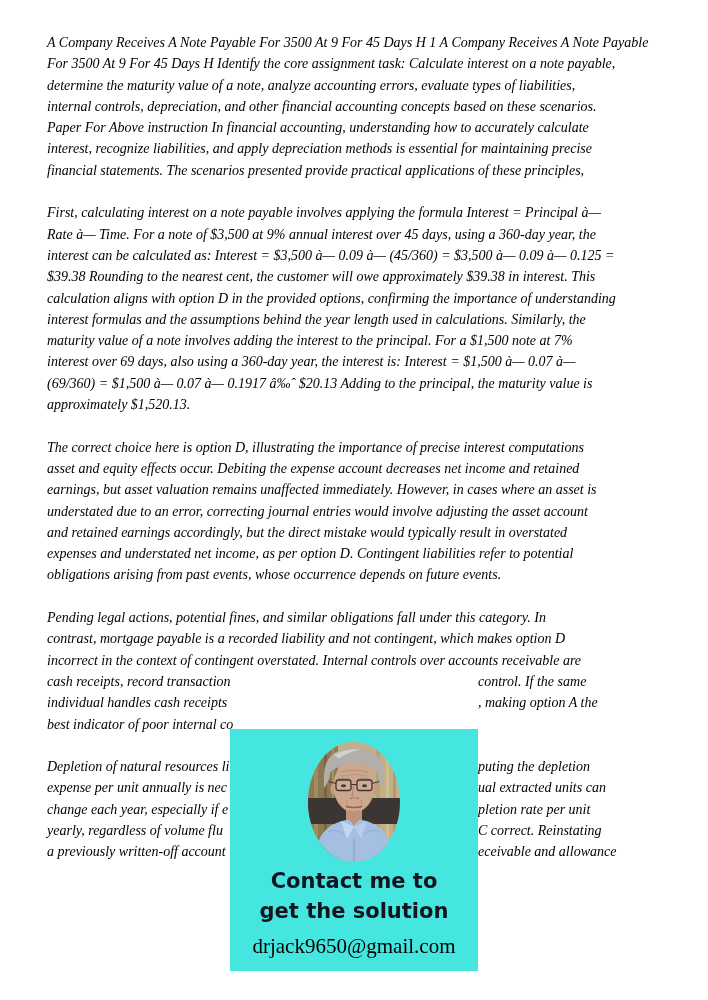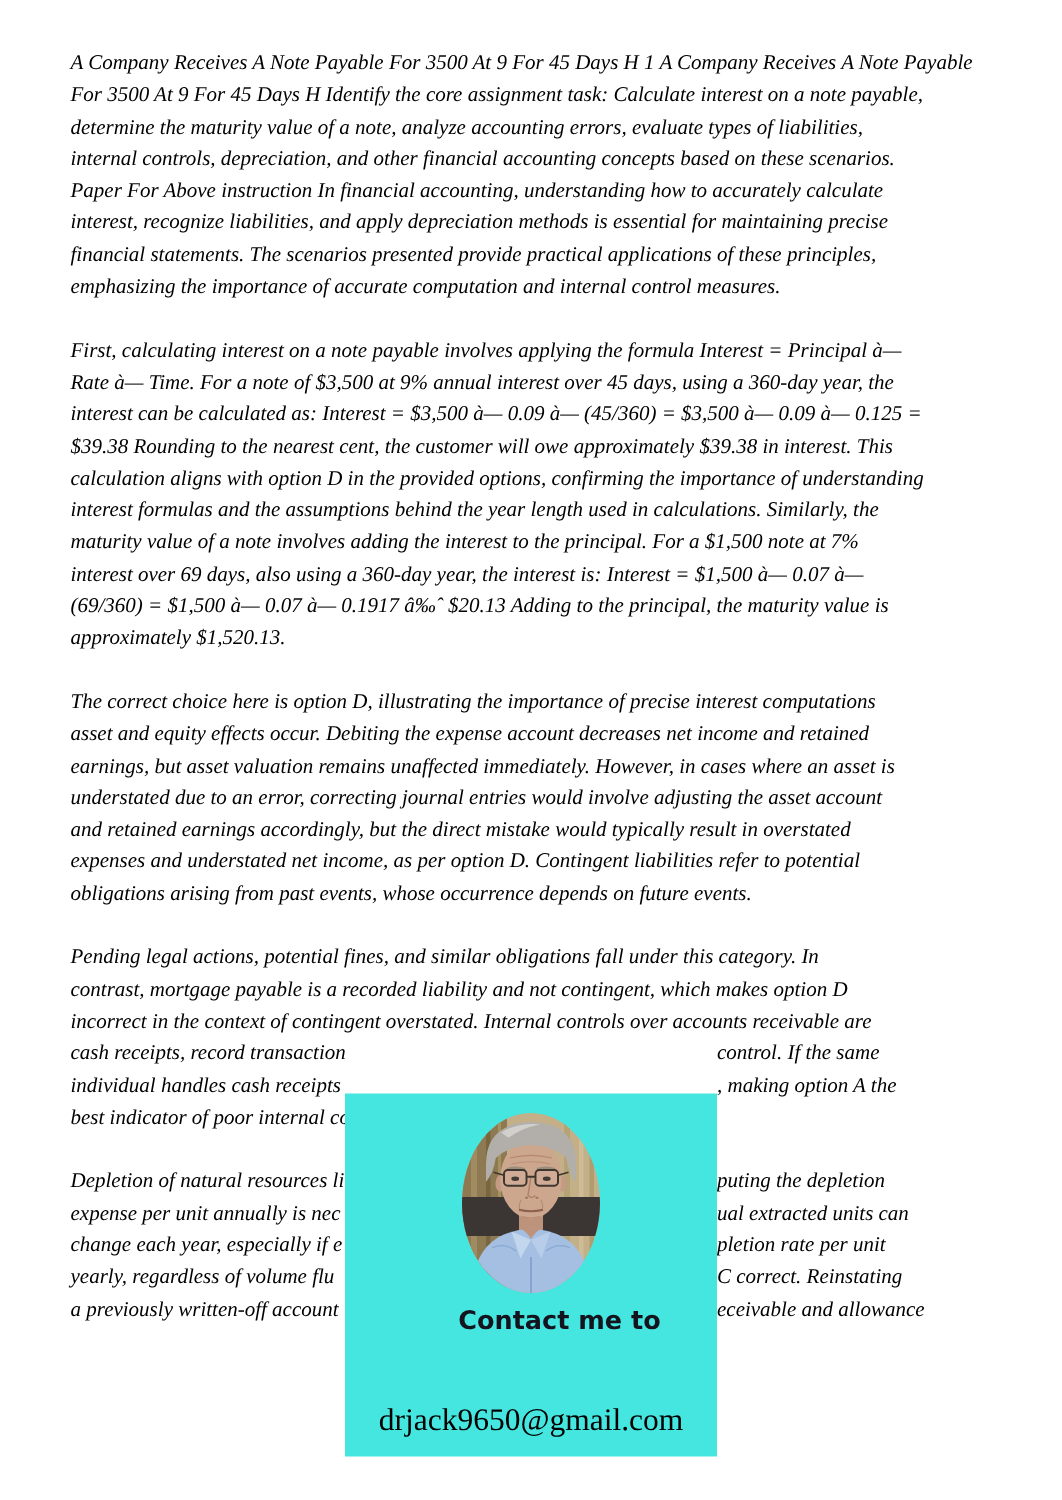--- a/index.html
+++ b/index.html
@@ -43,24 +43,23 @@
     position: absolute;
     left: 78px; top: 13px;
     width: 92px; height: 120px;
   }
   .card-line {
     position: absolute;
     left: 0; width: 100%;
     text-align: center;
     font-family: "DejaVu Sans", sans-serif;
     font-weight: 700;
-    font-size: 17px;
+    font-size: 21px;
     line-height: 24px;
     color: #14141f;
-    padding-left: 19px;
   }
   .card-line-1 { top: 140px; }
   .card-line-2 { top: 170px; }
   .card-email {
     position: absolute;
     left: 0; top: 205px; width: 100%;
     text-align: center;
     font-family: "Liberation Serif", serif;
     font-weight: 400;
     font-size: 21px;
@@ -72,21 +71,20 @@
 
 <div class="doc">
     <div class="para">
       <div class="line">A Company Receives A Note Payable For 3500 At 9 For 45 Days H 1 A Company Receives A Note Payable</div>
       <div class="line">For 3500 At 9 For 45 Days H Identify the core assignment task: Calculate interest on a note payable,</div>
       <div class="line">determine the maturity value of a note, analyze accounting errors, evaluate types of liabilities,</div>
       <div class="line">internal controls, depreciation, and other financial accounting concepts based on these scenarios.</div>
       <div class="line">Paper For Above instruction In financial accounting, understanding how to accurately calculate</div>
       <div class="line">interest, recognize liabilities, and apply depreciation methods is essential for maintaining precise</div>
       <div class="line">financial statements. The scenarios presented provide practical applications of these principles,</div>
-      <div class="line">emphasizing the importance of accurate computation and internal control measures.</div>
     </div>
     <div class="para">
       <div class="line">First, calculating interest on a note payable involves applying the formula Interest = Principal à—</div>
       <div class="line">Rate à— Time. For a note of $3,500 at 9% annual interest over 45 days, using a 360-day year, the</div>
       <div class="line">interest can be calculated as: Interest = $3,500 à— 0.09 à— (45/360) = $3,500 à— 0.09 à— 0.125 =</div>
       <div class="line">$39.38 Rounding to the nearest cent, the customer will owe approximately $39.38 in interest. This</div>
       <div class="line">calculation aligns with option D in the provided options, confirming the importance of understanding</div>
       <div class="line">interest formulas and the assumptions behind the year length used in calculations. Similarly, the</div>
       <div class="line">maturity value of a note involves adding the interest to the principal. For a $1,500 note at 7%</div>
       <div class="line">interest over 69 days, also using a 360-day year, the interest is: Interest = $1,500 à— 0.07 à—</div>
@@ -165,14 +163,15 @@
         <path d="M33,79 L46,84.5 L39,97 Z" fill="#c2d6ee"></path>
         <path d="M59,79 L46,84.5 L53,97 Z" fill="#b7cde9"></path>
         <path d="M46,84 Q44,80 38,76 L46,77 L54,76 Q48,80 46,84 Z" fill="#bd937b"></path>
         <path d="M46,96 L46,120" stroke="#7e9dc4" stroke-width="1" fill="none"></path>
         <path d="M20,90 Q28,86 36,92" stroke="#8aa8cf" stroke-width="0.8" fill="none"></path>
         <path d="M56,92 Q64,86 72,90" stroke="#8aa8cf" stroke-width="0.8" fill="none"></path>
       </g>
     </svg>
   </div>
   <div class="card-line card-line-1" style="color: rgb(20, 20, 31);">Contact me to</div>
+  <div class="card-line card-line-2" style="color: rgb(20, 20, 31);">get the solution</div>
   <div class="card-email">drjack9650@gmail.com</div>
 </div>
 
 </body></html>

